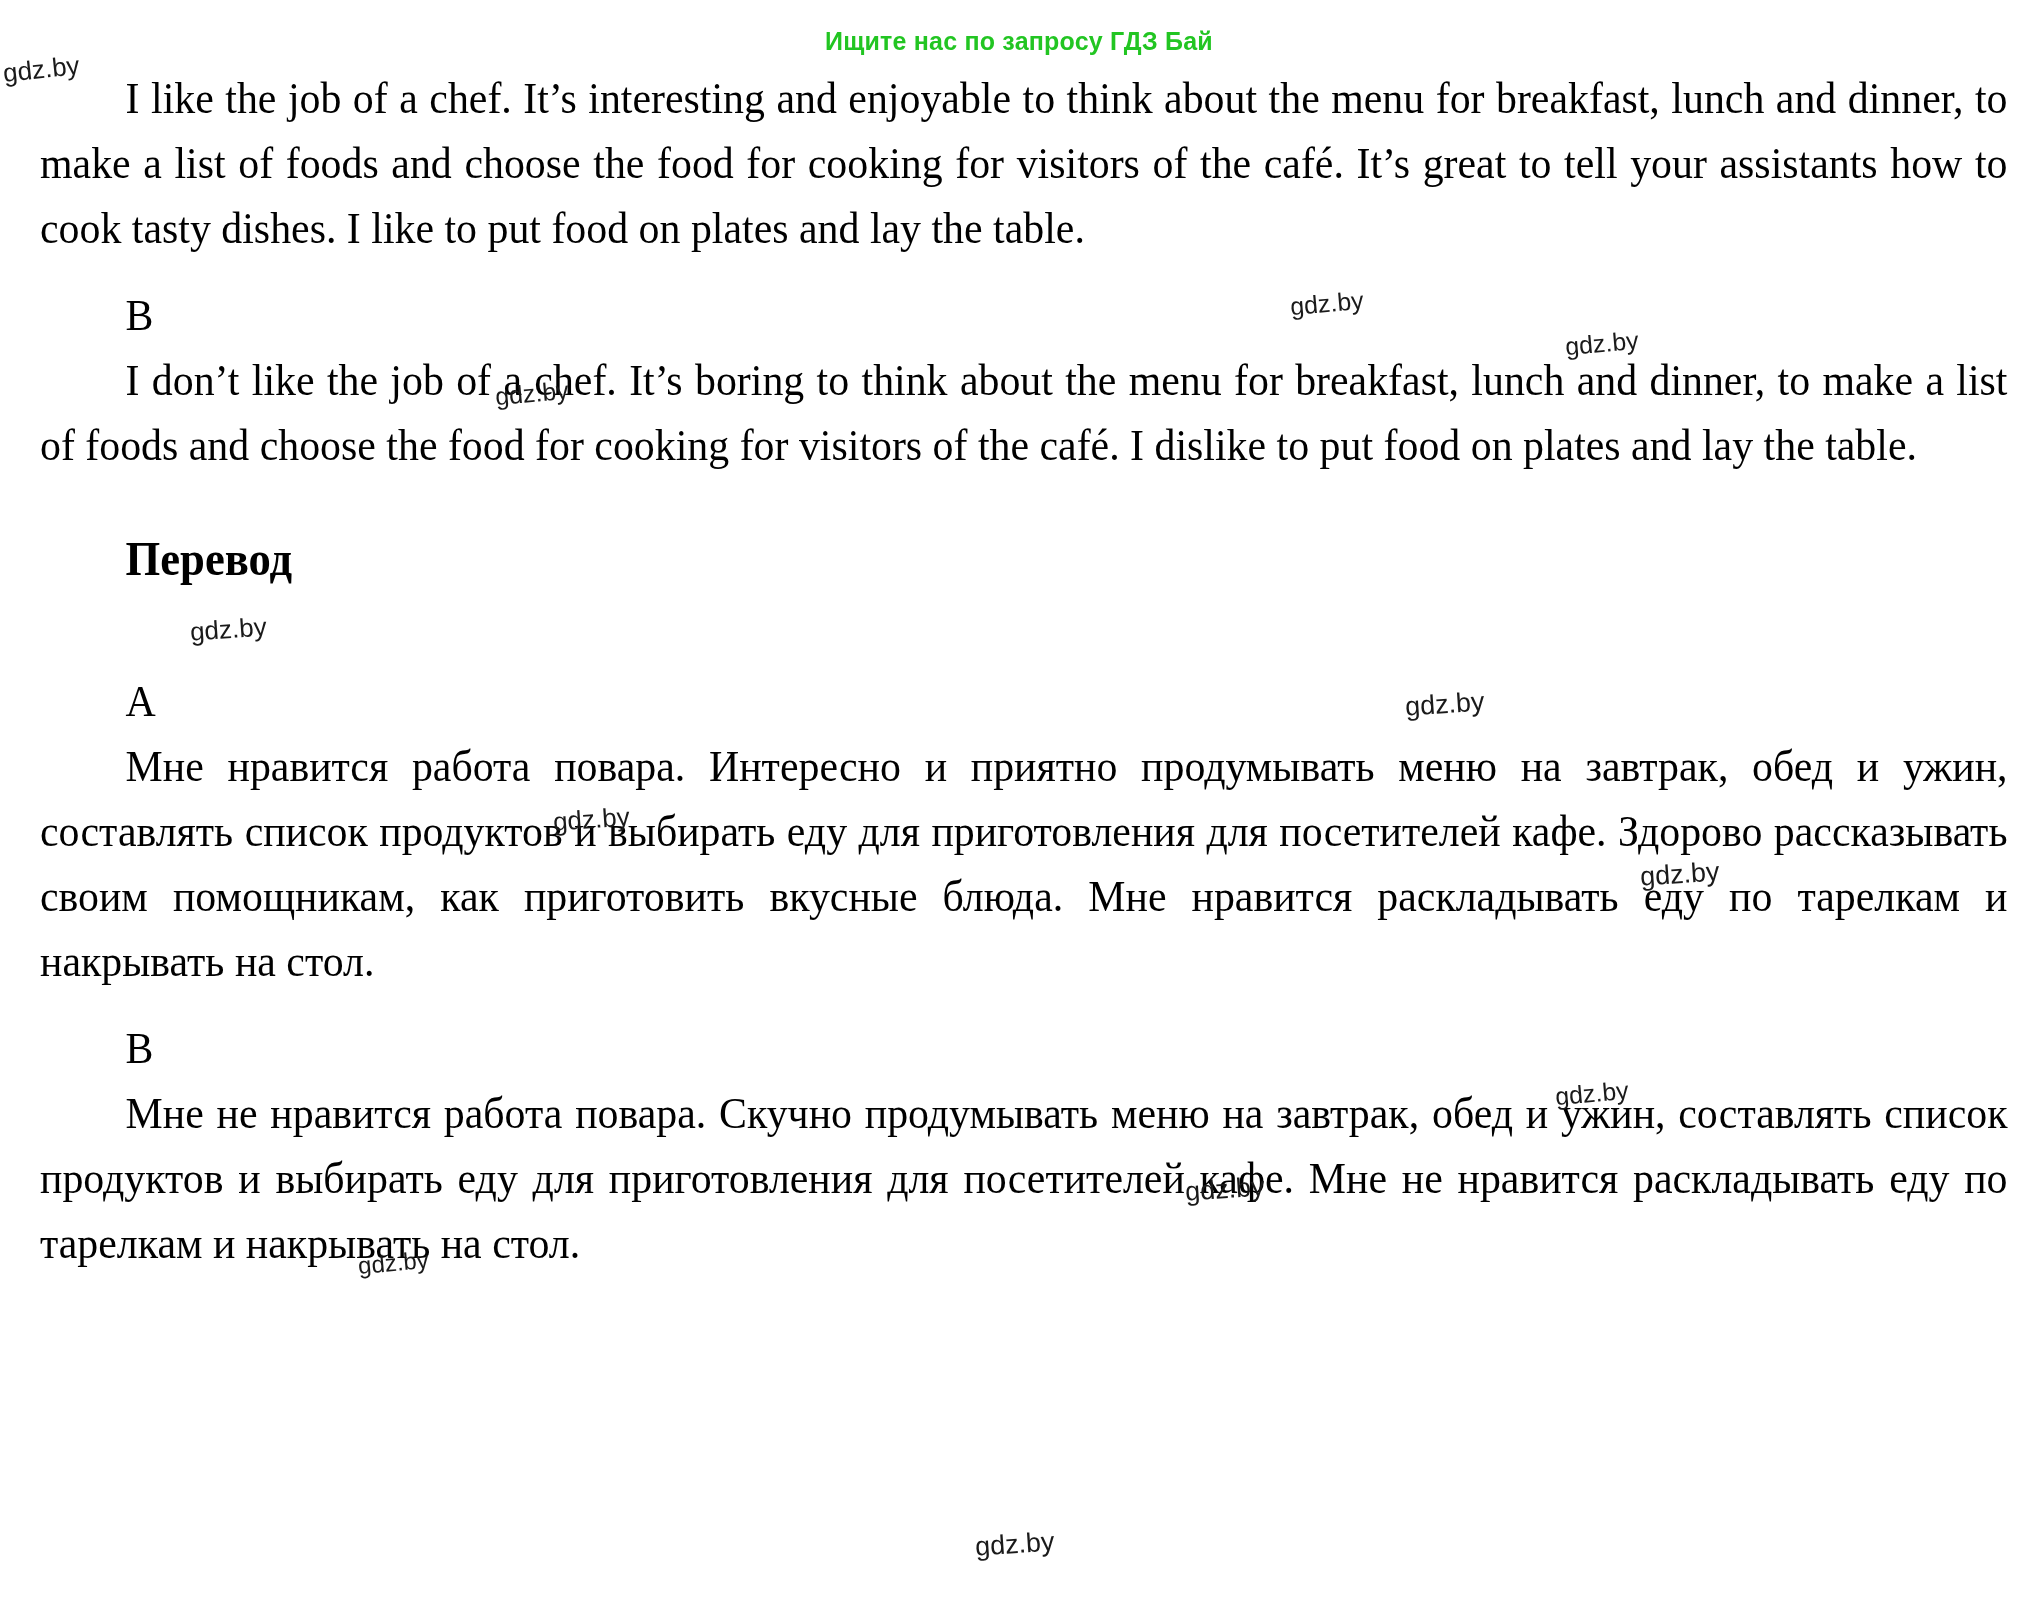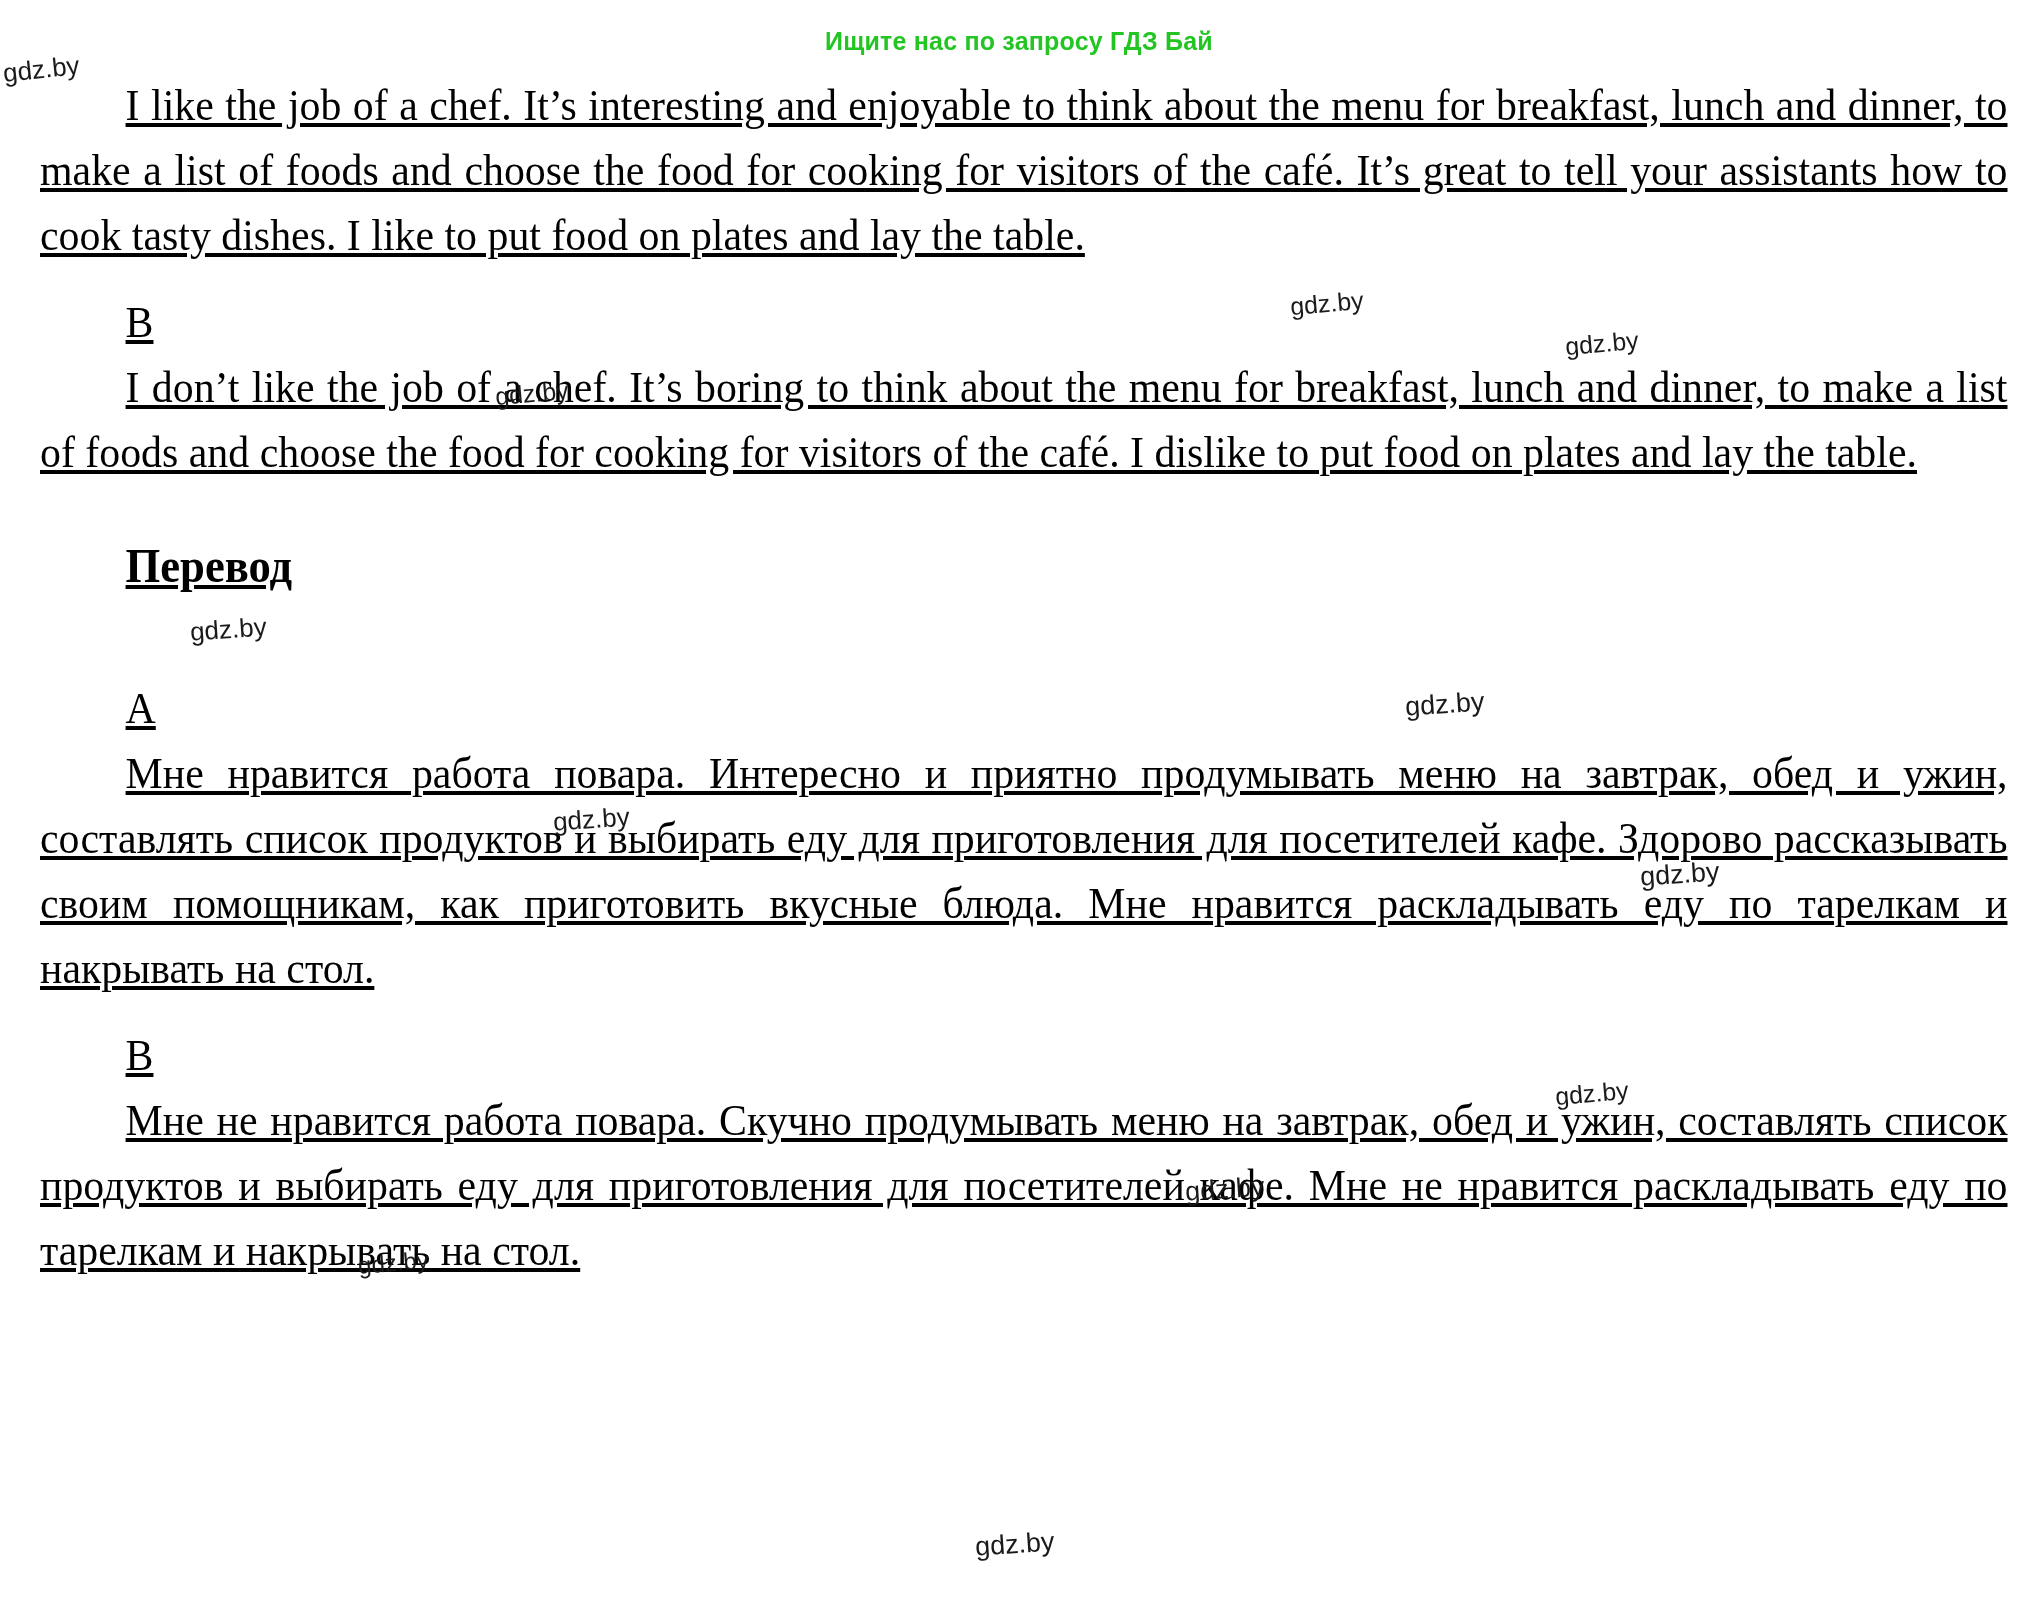--- a/index.html
+++ b/index.html
@@ -39,23 +39,22 @@
     left: 0;
     top: 0;
     width: 2038px;
     height: 1604px;
     margin-top: 24px;
   }
 
   .content {
     position: absolute;
     left: 40px;
-    top: 49px;
+    top: 42px;
     width: 1968px;
-    text-decoration: underline;
   }
 
   .para {
     margin: 0;
     text-align: justify;
     text-justify: inter-word;
     font-size: 45px;
     line-height: 65px;
     font-family: "Liberation Serif", "DejaVu Serif", serif;
     font-stretch: condensed;

